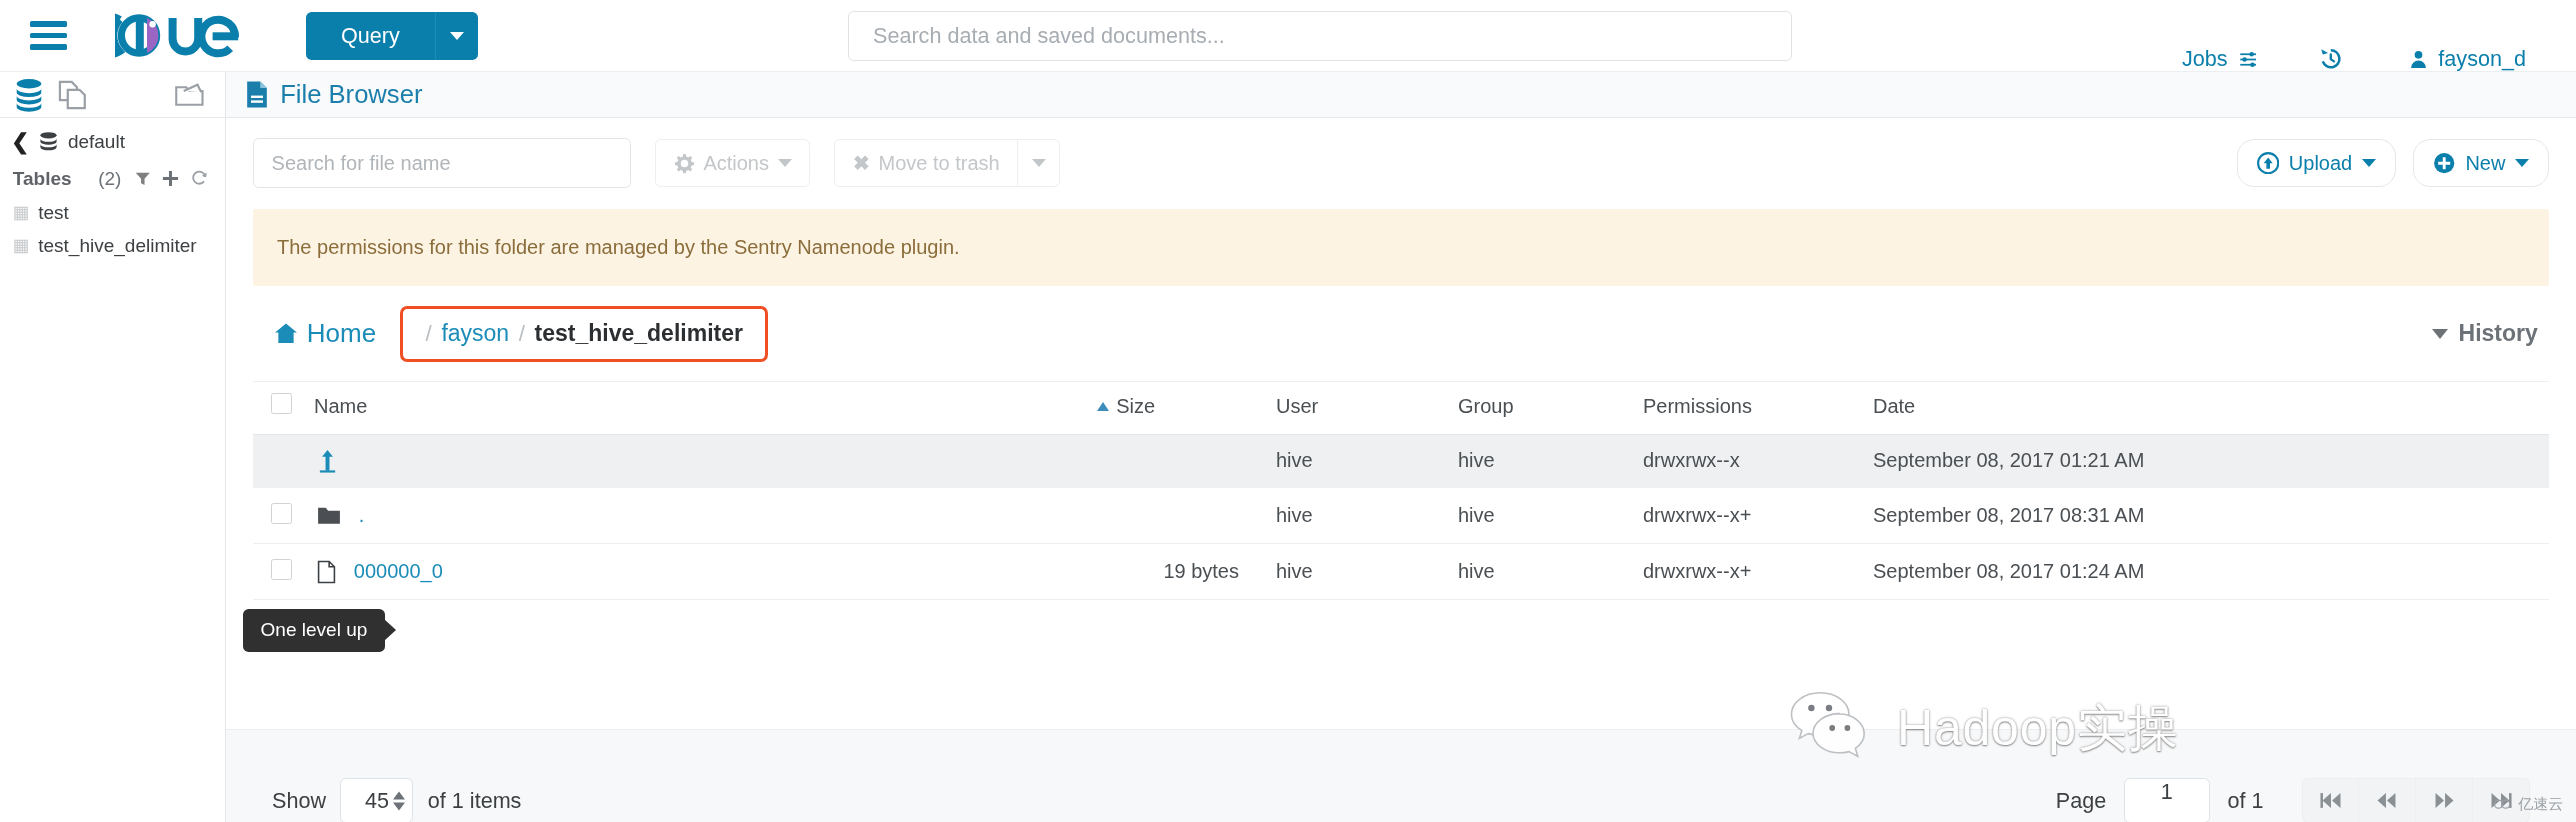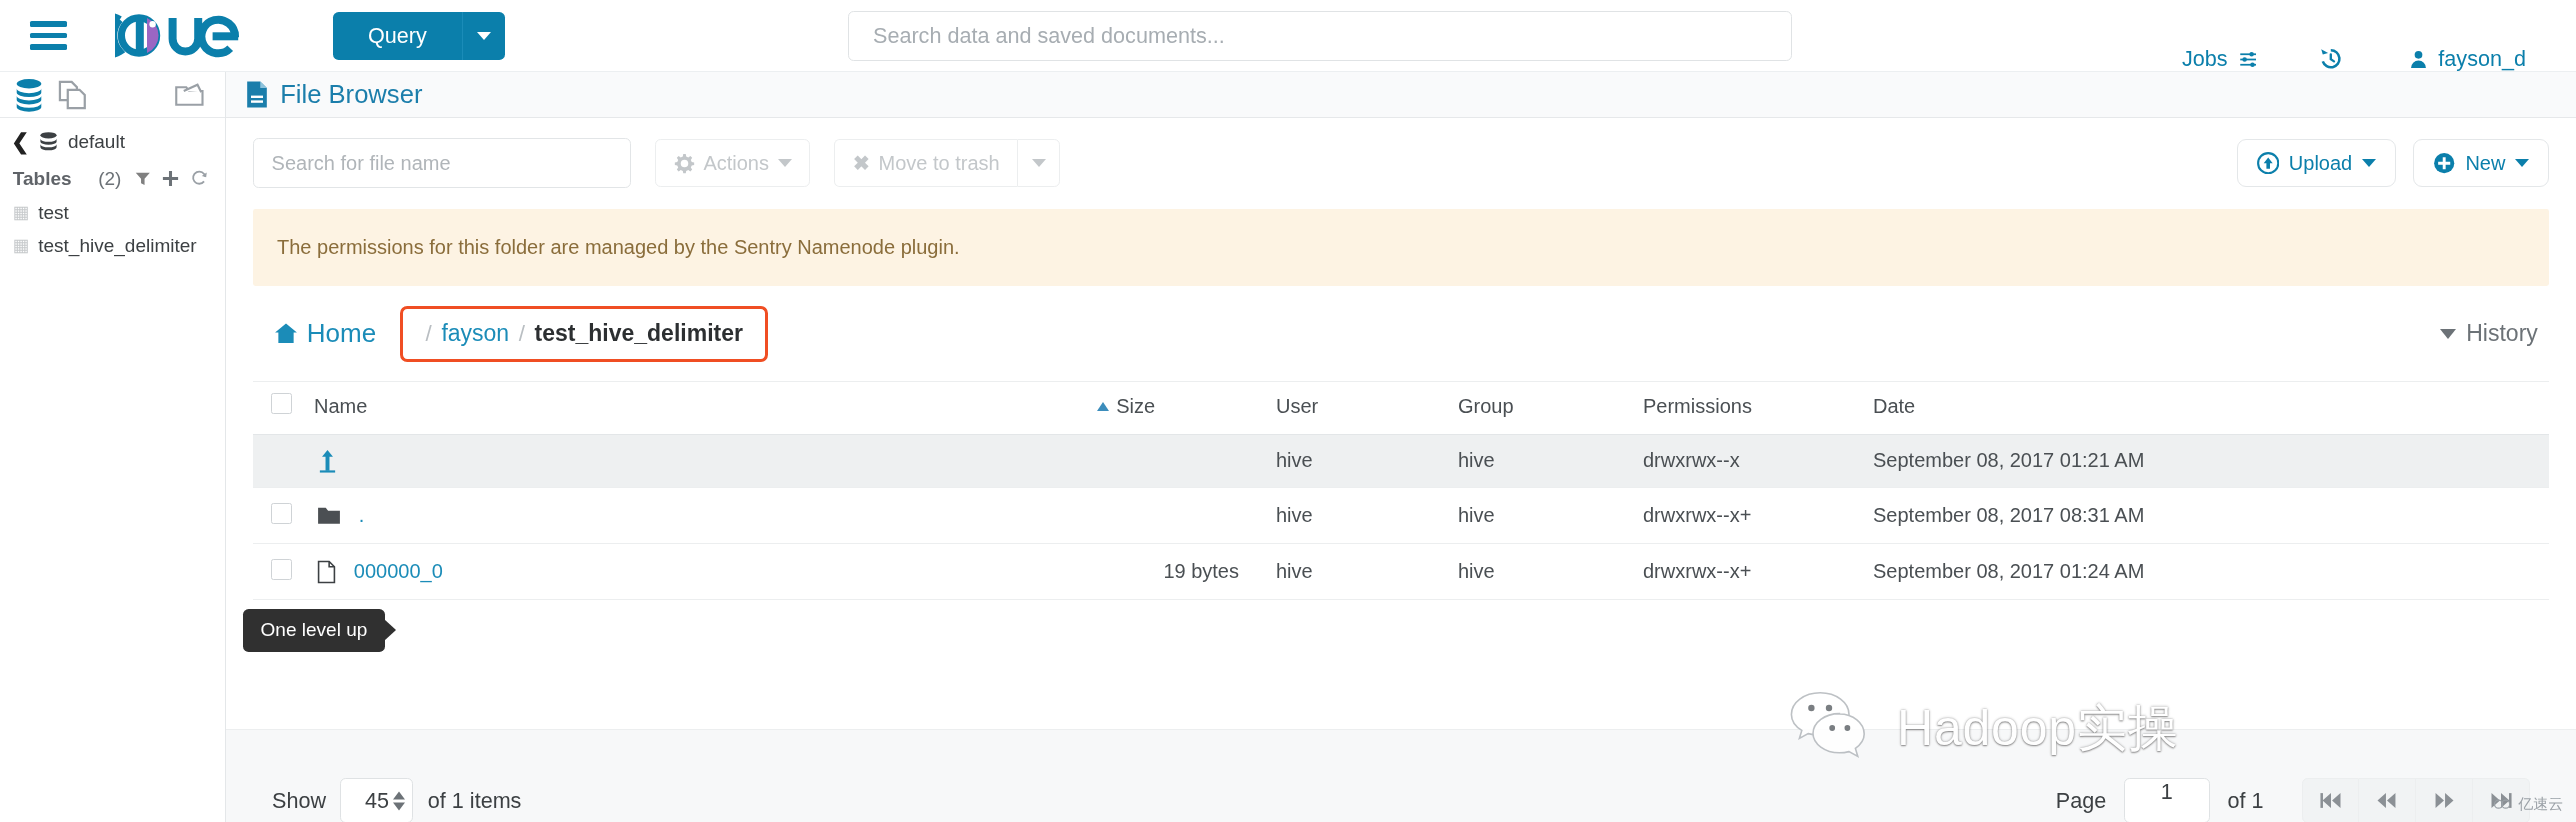--- a/index.html
+++ b/index.html
@@ -22,21 +22,21 @@
   .hamburger {
     margin-left: 30px; width: 37px; height: 29px;
     display: flex; flex-direction: column; justify-content: space-between;
     cursor: pointer;
   }
   .hamburger span { display: block; height: 5.6px; border-radius: 1.6px; background: #0b7fab; width: 100%; }
 
   .logo { margin-left: 48px; display: flex; align-items: center; height: 48px; }
   .logo svg { display: block; }
 
-  .query-btn-group { margin-left: 66px; display: flex; align-items: stretch; height: 48px; }
+  .query-btn-group { margin-left: 39px; display: flex; align-items: stretch; height: 48px; }
   .query-btn {
     background: #0b7fab; color: #fff; border: none;
     font-size: 21.6px; padding: 0 35px;
     border-radius: 5.6px 0 0 5.6px;
     font-family: "Liberation Sans", sans-serif;
     cursor: pointer; display:flex; align-items:center;
   }
   .query-caret {
     background: #0b7fab; border: none; border-left: 0.8px solid #1b8cb8;
     border-radius: 0 5.6px 5.6px 0; width: 43px;
@@ -130,21 +130,21 @@
     display: flex; align-items: center; gap: 8.8px; padding: 0 17.6px;
     cursor: pointer; font-family: "Liberation Sans", sans-serif;
   }
   .ml30 { margin-left: 24px; }
   .split-left { border-radius: 5.6px 0 0 5.6px; border-right: none; }
   .split-right { border-radius: 0 5.6px 5.6px 0; width: 43px; justify-content: center; padding: 0; }
 
   .toolbar-right { margin-left: auto; display: flex; align-items: center; gap: 17.6px; }
   .btn-outline {
     height: 48px; border: 0.8px solid #e4e7e9; background: #fff;
-    color: #0b7fab; font-size: 20px; border-radius: 9px;
+    color: #0b7fab; font-size: 20px; border-radius: 17px;
     display: flex; align-items: center; gap: 9.6px; padding: 8px 19px;
     cursor: pointer; font-family: "Liberation Sans", sans-serif;
   }
 
   .alert {
     margin: 21px 27px 0 27px;
     background: #fdf3e3; color: #8a6d3b;
     font-size: 20px; padding: 27px 24px; border-radius: 2.4px;
   }
 
@@ -156,21 +156,21 @@
   .crumb-box {
     margin-left: 24px; border: 3.2px solid #f04e23; border-radius: 7.2px;
     height: 56px; display: flex; align-items: center; padding: 0 22.4px; gap: 9.6px;
     background: #fff;
   }
   .crumb-sep { color: #b9bec2; font-size: 22.4px; }
   .crumb-link { color: #1b8cb8; font-size: 23px; cursor: pointer; }
   .crumb-current { color: #2c2f31; font-size: 23px; font-weight: bold; }
   .history-link {
     margin-left: auto; display: flex; align-items: center; gap: 10.4px;
-    color: #6c7277; font-size: 23px; cursor: pointer; margin-right: 11.2px;
+    color: #6c7277; font-size: 23px; cursor: pointer; margin-right: 11.2px; font-weight: bold;
   }
   .tri-down { width:0;height:0;border-left:8.8px solid transparent;border-right:8.8px solid transparent;border-top:10.4px solid #6c7277; }
 
   
   .tbl-wrap { margin: 19px 27px 0 27px; }
   table.files { width: 100%; border-collapse: collapse; table-layout: fixed; }
   table.files thead th {
     text-align: left; font-weight: normal; color: #4a4f53;
     font-size: 20px; padding: 11.2px 0 14.4px 0;
     border-bottom: 0.8px solid #e3e6e8; border-top: 0.8px solid #eceeef;

